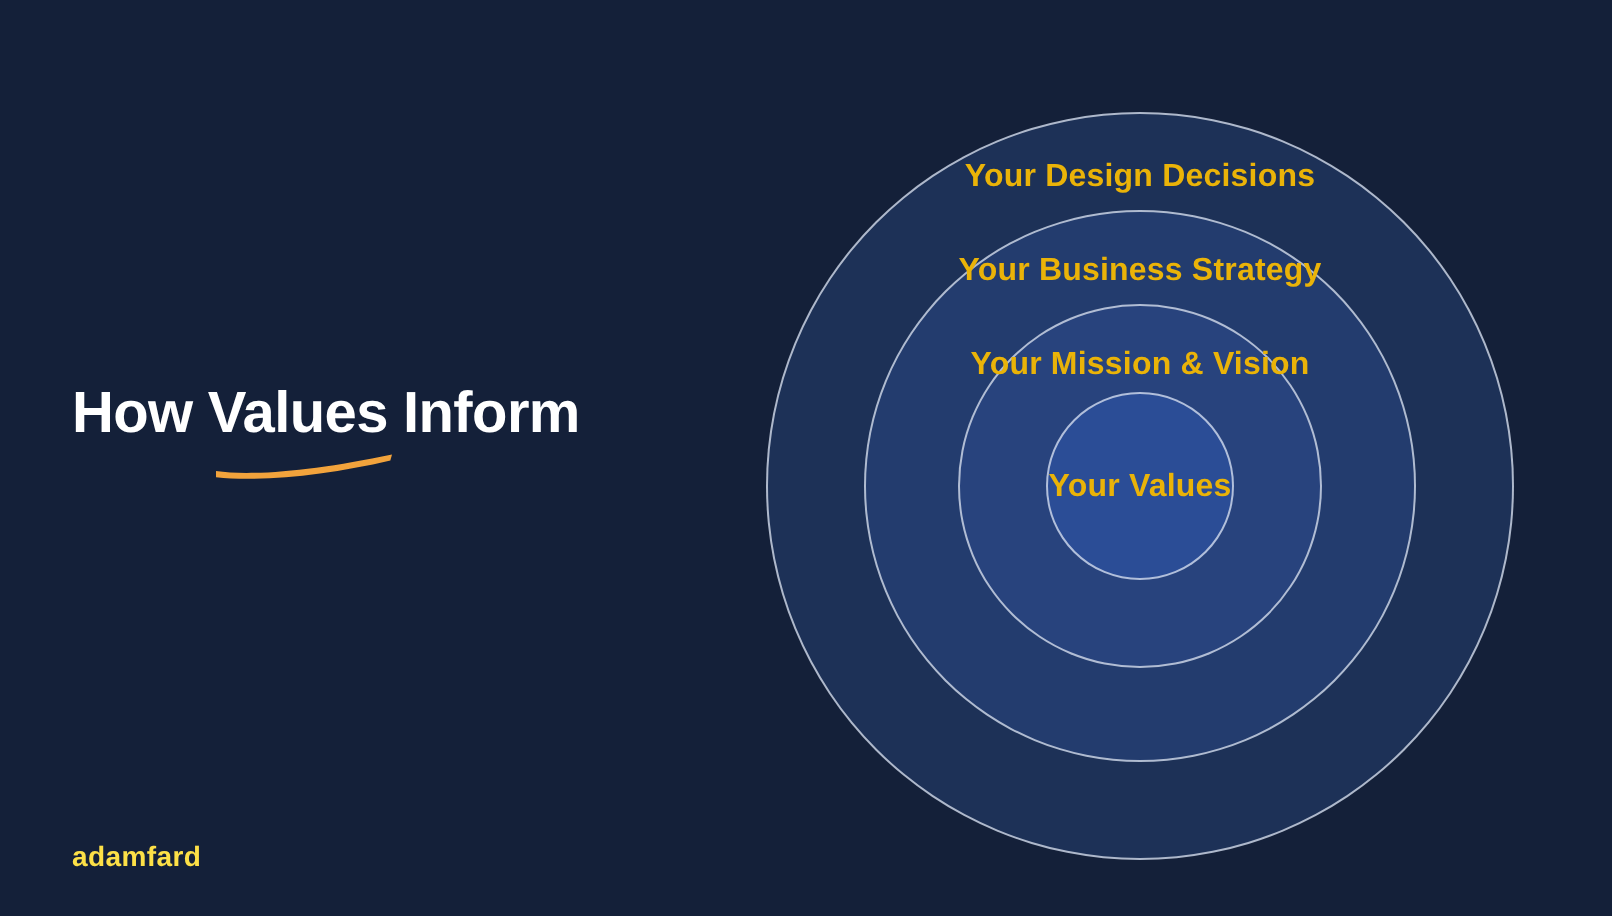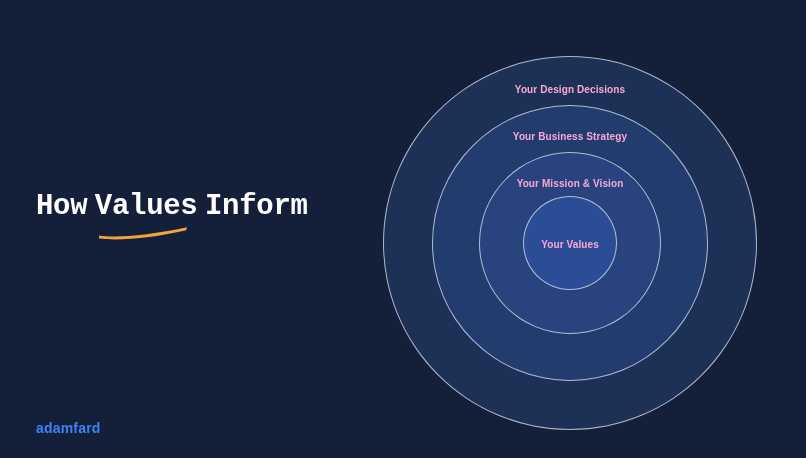--- a/index.html
+++ b/index.html
@@ -57,49 +57,49 @@
     box-sizing: border-box;
   }
   .circle.c1 { left: 383px; top: 56px;  width: 374px; height: 374px; background: var(--ring1, #1D3157); }
   .circle.c2 { left: 432px; top: 105px; width: 276px; height: 276px; background: var(--ring2, #233C6E); }
   .circle.c3 { left: 479px; top: 152px; width: 182px; height: 182px; background: var(--ring3, #28437D); }
   .circle.c4 { left: 523px; top: 196px; width: 94px;  height: 94px;  background: var(--ring4, #2B4D96); }
 
   .ring-label {
     position: absolute;
     transform: translate(-50%, -50%);
-    font-size: 10px;
+    font-size: 16px;
     font-weight: 700;
-    color: #f9a8d4;
+    color: #eab308;
     white-space: nowrap;
     letter-spacing: 0.1px;
   }
   .ring-label.l1 { left: 570px; top: 89px; }
   .ring-label.l2 { left: 570px; top: 136px; }
   .ring-label.l3 { left: 570px; top: 183px; }
   .ring-label.l4 { left: 570px; top: 244px; text-align: center; }
 
   
   .brand {
     position: absolute;
     left: 36px;
     top: 420px;
     font-size: 14px;
     font-weight: 700;
     letter-spacing: 0.2px;
-    color: #3b82f6;
+    color: #fde047;
   }
 </style>
 </head>
 <body>
 
 <div class="stage">
 
   <div class="title-block">
-    <h1 style="margin:0; font-size:inherit; font-weight:inherit;font-family:Liberation Mono, monospace;">
+    <h1 style="margin:0; font-size:inherit; font-weight:inherit;">
       <span class="title-line">
         <span>How</span><span class="title-highlight"><span>Values</span><svg class="brush-underline" viewBox="0 0 92 16" xmlns="http://www.w3.org/2000/svg">
               <path d="M2 11.5 C 20 14.2, 52 11.2, 90 3.2 C 90 3.2, 89.2 6.2, 89.2 6.2 C 58 13.5, 24 17.2, 2 14.6 Z"></path>
             </svg></span><span>Inform</span>
       </span>
     </h1>
   </div>
 
   <div class="diagram">
     <div class="circle c1"></div>

